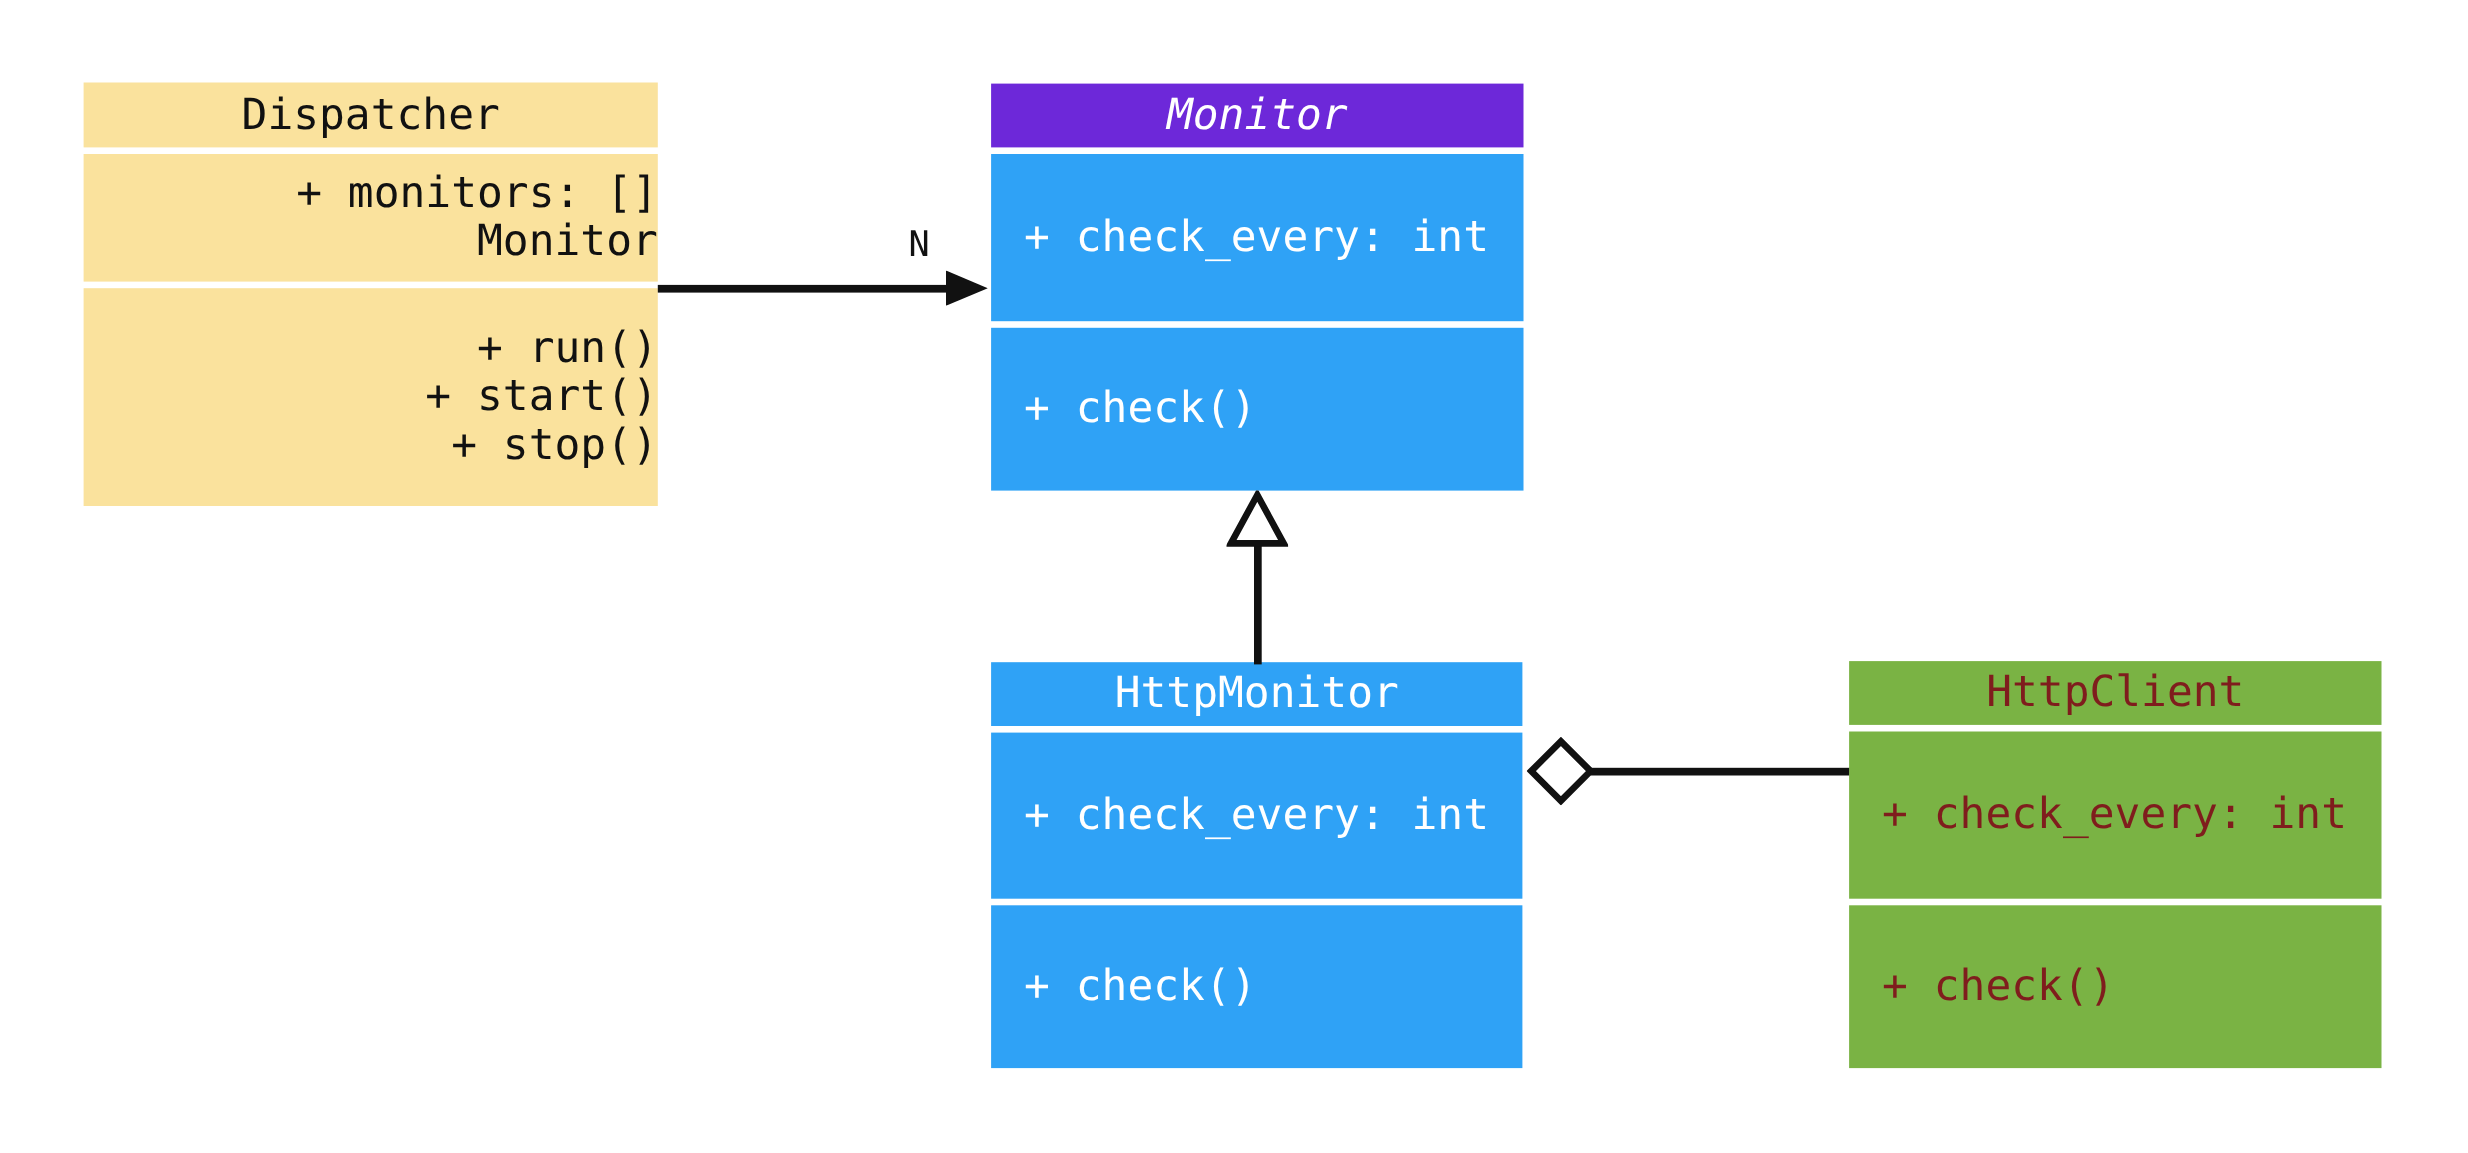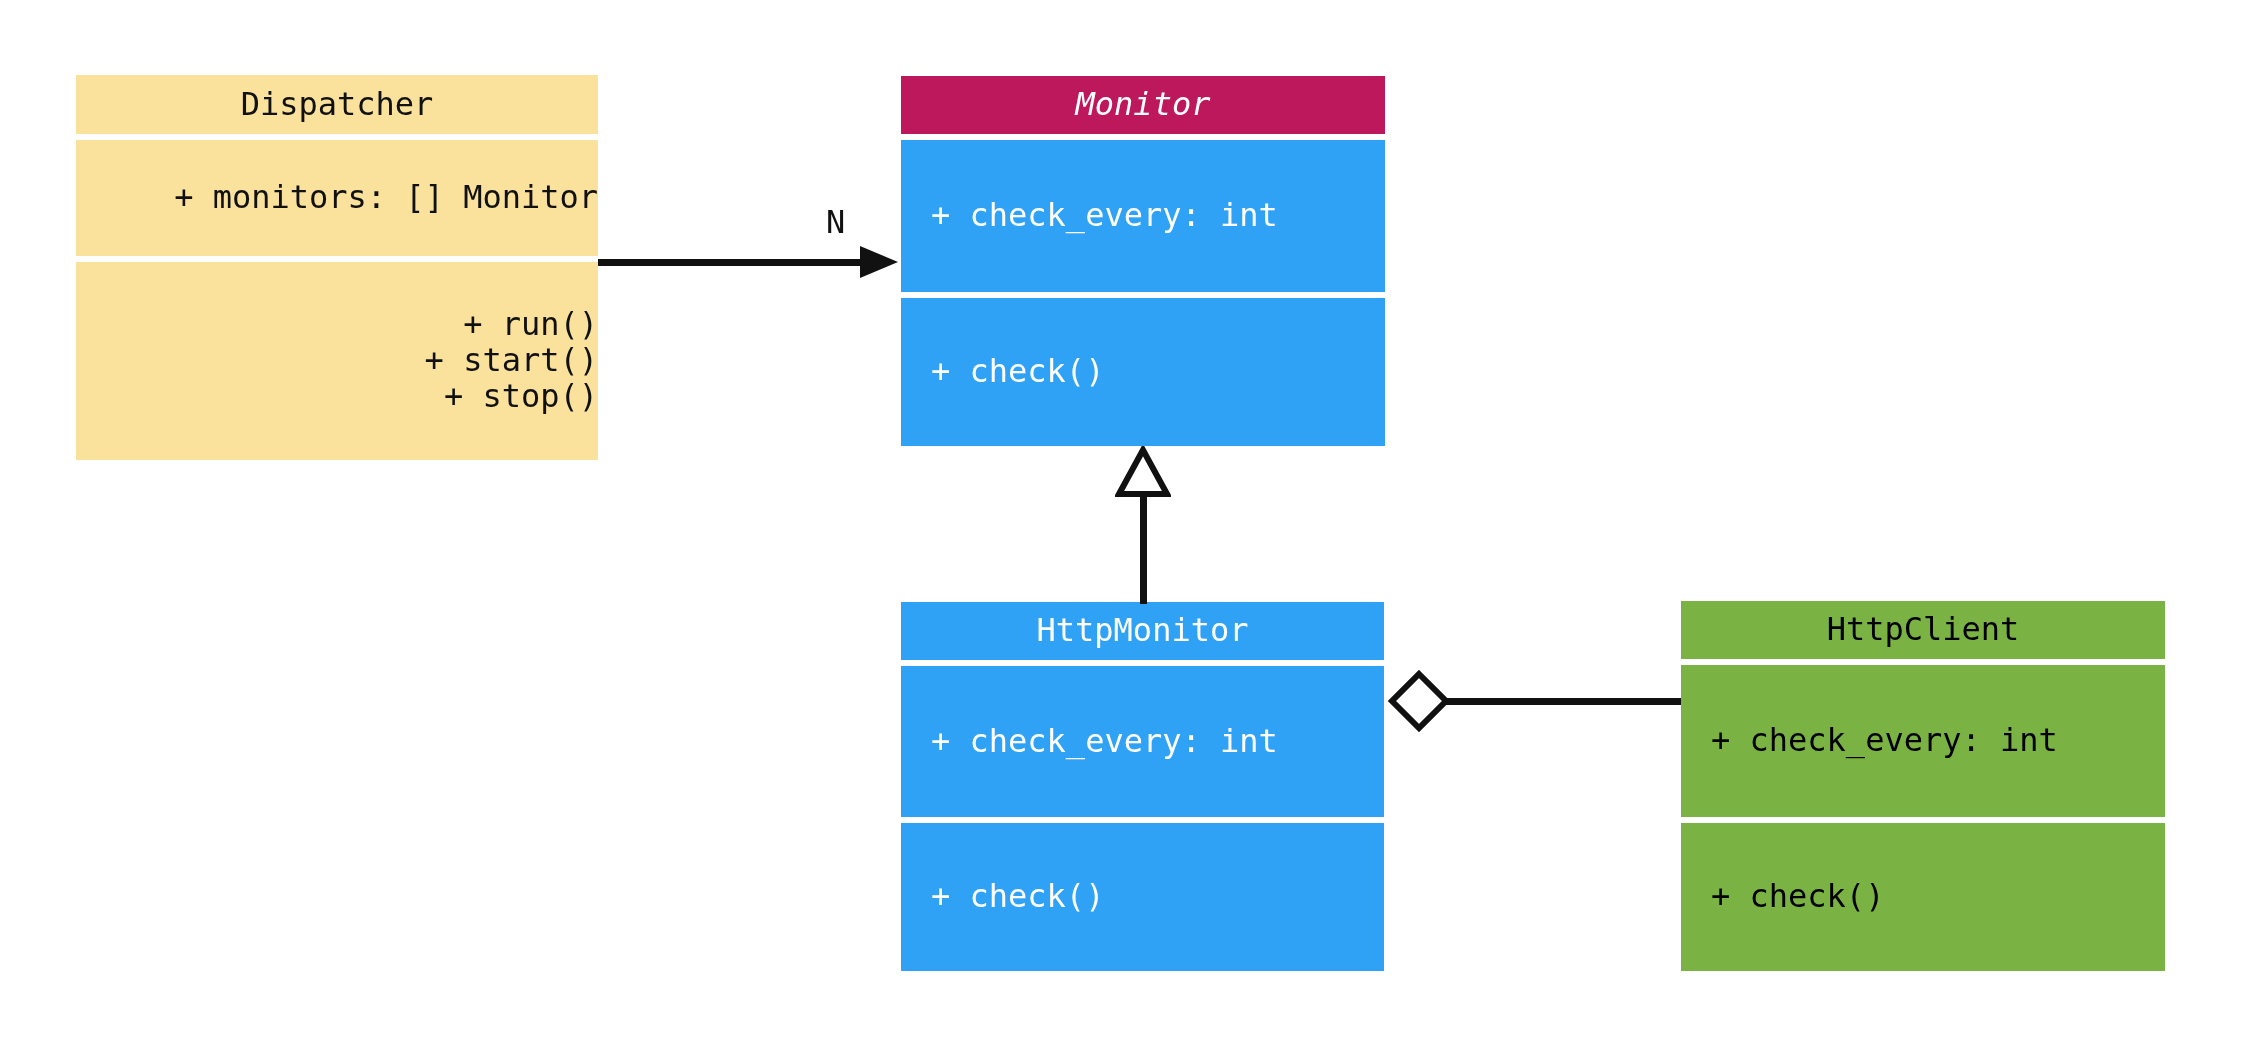--- a/index.html
+++ b/index.html
@@ -16,21 +16,21 @@
   .uml-class {
     position: absolute;
     display: flex;
     flex-direction: column;
     gap: 6px;
   }
   .sect {
     display: flex;
     flex-direction: column;
     justify-content: center;
-    font-size: 32px;
+    font-size: 39px;
     line-height: 1.12;
   }
   .sect.title {
     align-items: center;
     justify-content: center;
   }
   .sect.title.italic .cls-name { font-style: italic; }
   .members { padding-left: 30px; }
 
   
@@ -81,21 +81,21 @@
       <div>+ monitors: [] Monitor</div>
     </div>
     <div class="sect methods members" style="background: rgb(250, 226, 157);">
       <div>+ run()</div>
       <div>+ start()</div>
       <div>+ stop()</div>
     </div>
   </div>
 
   <div class="uml-class c-monitor" style="color: rgb(255, 255, 255);">
-    <div class="sect title italic" style="background: #be185d;">
+    <div class="sect title italic" style="background: #6d28d9;">
       <span class="cls-name">Monitor</span>
     </div>
     <div class="sect attrs members" style="background: rgb(47, 162, 246);">
       <div>+ check_every: int</div>
     </div>
     <div class="sect methods members" style="background: rgb(47, 162, 246);">
       <div>+ check()</div>
     </div>
   </div>
 
@@ -104,21 +104,21 @@
       <span class="cls-name">HttpMonitor</span>
     </div>
     <div class="sect attrs members" style="background: rgb(47, 162, 246);">
       <div>+ check_every: int</div>
     </div>
     <div class="sect methods members" style="background: rgb(47, 162, 246);">
       <div>+ check()</div>
     </div>
   </div>
 
-  <div class="uml-class c-httpclient" style="color: #000000; justify-content: flex-end;">
+  <div class="uml-class c-httpclient" style="color: #7f1d1d; justify-content: flex-end;">
     <div class="sect title" style="background: rgb(122, 179, 68);">
       <span class="cls-name">HttpClient</span>
     </div>
     <div class="sect attrs members" style="background: rgb(122, 179, 68);">
       <div>+ check_every: int</div>
     </div>
     <div class="sect methods members" style="background: rgb(122, 179, 68);">
       <div>+ check()</div>
     </div>
   </div>

